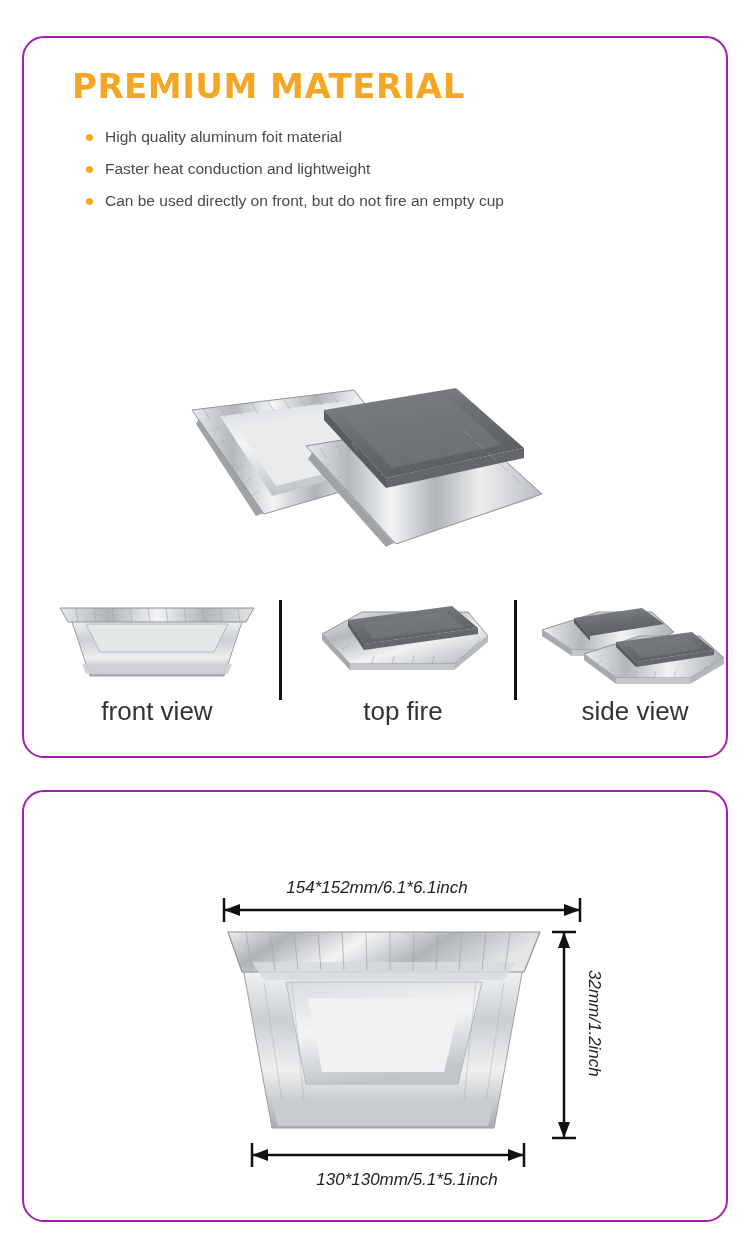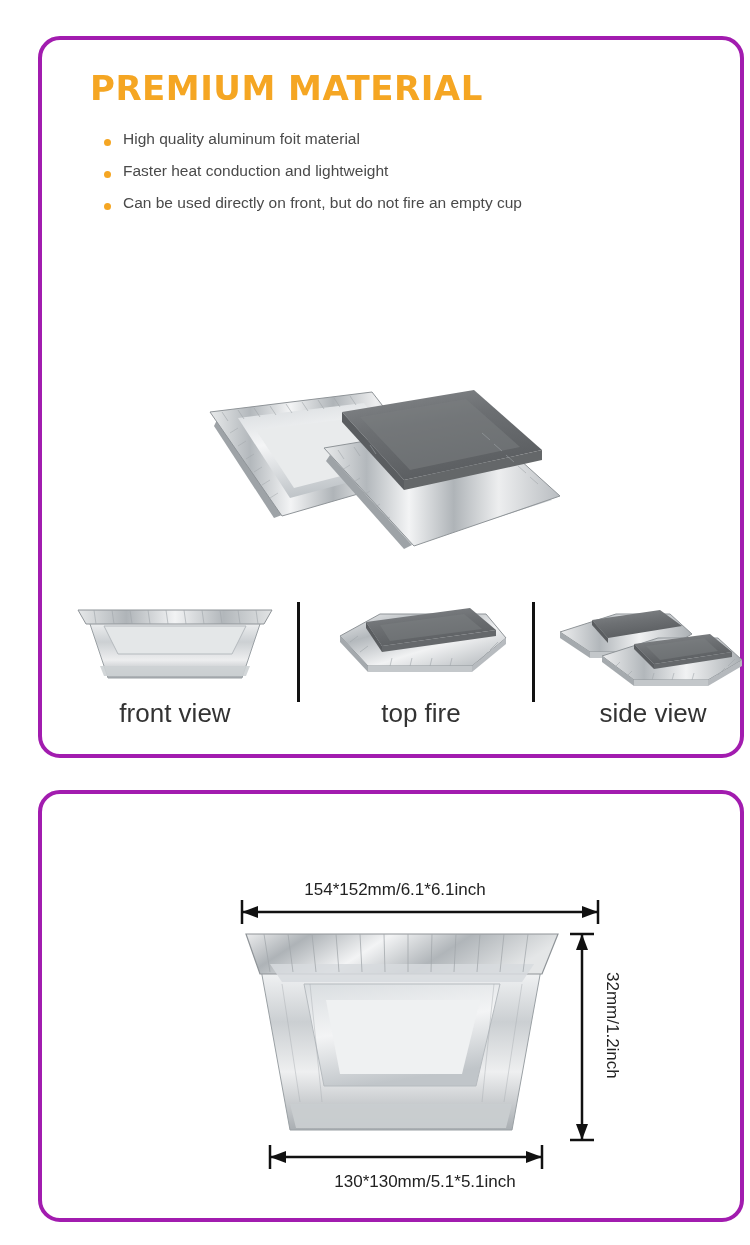--- a/index.html
+++ b/index.html
@@ -17,23 +17,23 @@
   .page {
     width: 750px;
     height: 1245px;
     position: relative;
     background: #ffffff;
   }
 
   
   .card {
     position: absolute;
-    left: 38px;
+    left: 22px;
     width: 706px;
-    border: 4px solid #a21caf;
+    border: 2px solid #a21caf;
     border-radius: 22px;
     background: #ffffff;
     box-sizing: border-box;
   }
   #card-premium {
     top: 36px;
     height: 722px;
   }
   #card-dimension {
     top: 790px;
@@ -59,21 +59,21 @@
 
   
   .bullets {
     position: absolute;
     left: 62px;
     top: 88px;
     width: 600px;
   }
   .bullet-row {
     display: flex;
-    align-items: center;
+    align-items: flex-start;
     margin-bottom: 11px;
   }
   .bullet-dot {
     width: 7px;
     height: 7px;
     border-radius: 50%;
     background: #F5A623;
     margin-top: 8px;
     margin-right: 12px;
     flex: none;
@@ -132,20 +132,21 @@
     background: #111;
   }
 
   
   .dim-wrap {
     position: absolute;
     left: 0;
     top: 78px;
     width: 706px;
     height: 340px;
+    font-style: italic;
   }
   .dim-label {
     position: absolute;
     font-size: 17px;
     color: #222;
     font-family: "Liberation Sans", sans-serif;
     white-space: nowrap;
   }
   #dim-top-label {
     left: 0;

